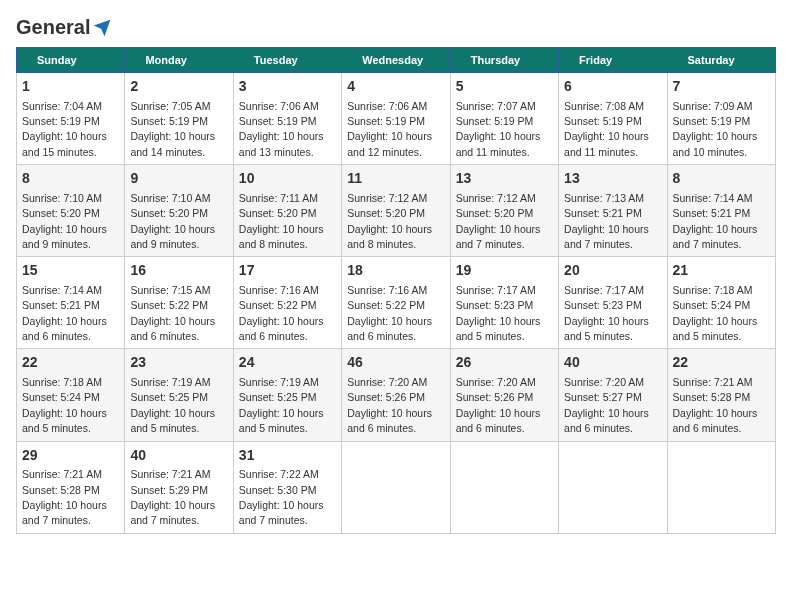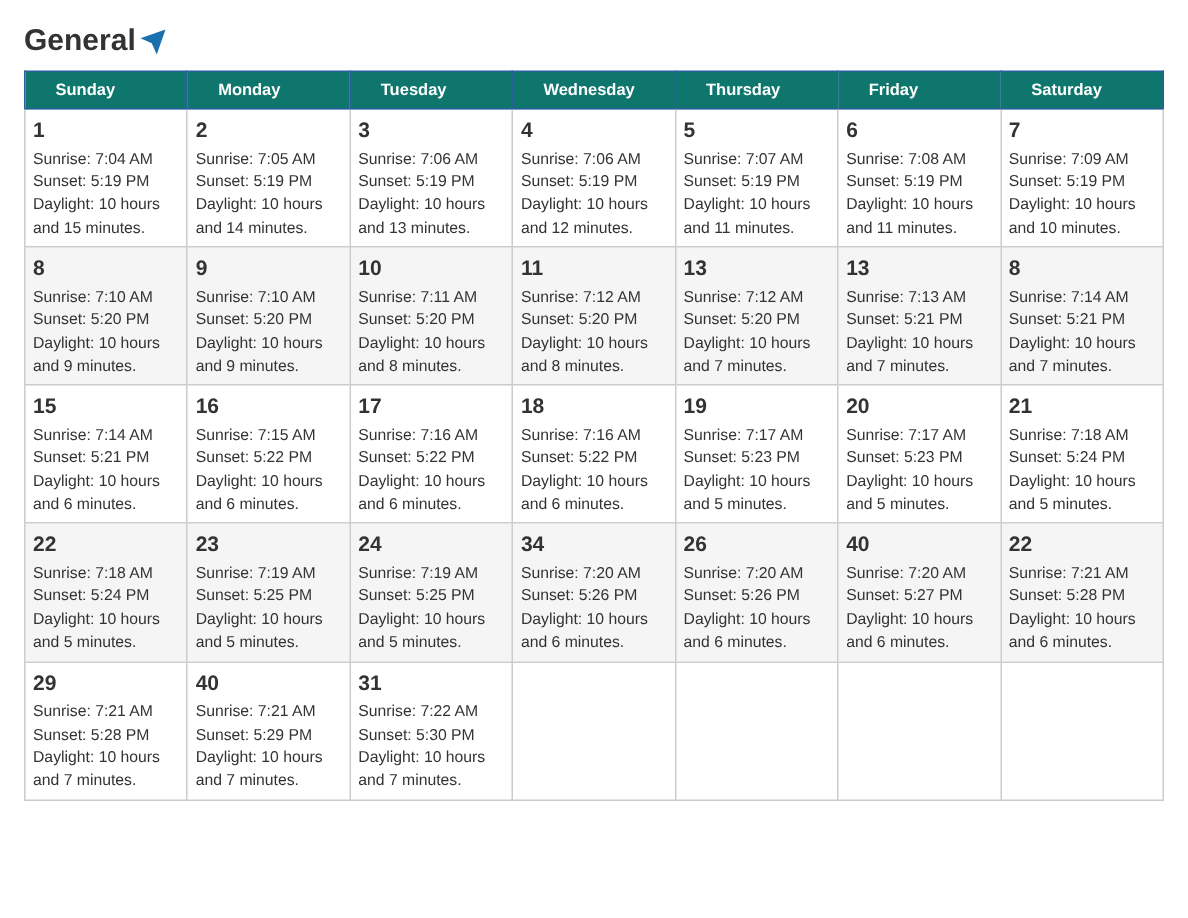--- a/index.html
+++ b/index.html
@@ -137,21 +137,21 @@
         <td><span class="day-num">17</span><span class="day-info">Sunrise: 7:16 AM<br>Sunset: 5:22 PM<br>Daylight: 10 hours and 6 minutes.</span></td>
         <td><span class="day-num">18</span><span class="day-info">Sunrise: 7:16 AM<br>Sunset: 5:22 PM<br>Daylight: 10 hours and 6 minutes.</span></td>
         <td><span class="day-num">19</span><span class="day-info">Sunrise: 7:17 AM<br>Sunset: 5:23 PM<br>Daylight: 10 hours and 5 minutes.</span></td>
         <td><span class="day-num">20</span><span class="day-info">Sunrise: 7:17 AM<br>Sunset: 5:23 PM<br>Daylight: 10 hours and 5 minutes.</span></td>
         <td><span class="day-num">21</span><span class="day-info">Sunrise: 7:18 AM<br>Sunset: 5:24 PM<br>Daylight: 10 hours and 5 minutes.</span></td>
       </tr>
       <tr>
         <td><span class="day-num">22</span><span class="day-info">Sunrise: 7:18 AM<br>Sunset: 5:24 PM<br>Daylight: 10 hours and 5 minutes.</span></td>
         <td><span class="day-num">23</span><span class="day-info">Sunrise: 7:19 AM<br>Sunset: 5:25 PM<br>Daylight: 10 hours and 5 minutes.</span></td>
         <td><span class="day-num">24</span><span class="day-info">Sunrise: 7:19 AM<br>Sunset: 5:25 PM<br>Daylight: 10 hours and 5 minutes.</span></td>
-        <td><span class="day-num">34</span><span class="day-info">Sunrise: 7:20 AM<br>Sunset: 5:26 PM<br>Daylight: 10 hours and 6 minutes.</span></td>
+        <td><span class="day-num">46</span><span class="day-info">Sunrise: 7:20 AM<br>Sunset: 5:26 PM<br>Daylight: 10 hours and 6 minutes.</span></td>
         <td><span class="day-num">26</span><span class="day-info">Sunrise: 7:20 AM<br>Sunset: 5:26 PM<br>Daylight: 10 hours and 6 minutes.</span></td>
         <td><span class="day-num">40</span><span class="day-info">Sunrise: 7:20 AM<br>Sunset: 5:27 PM<br>Daylight: 10 hours and 6 minutes.</span></td>
         <td><span class="day-num">22</span><span class="day-info">Sunrise: 7:21 AM<br>Sunset: 5:28 PM<br>Daylight: 10 hours and 6 minutes.</span></td>
       </tr>
       <tr>
         <td><span class="day-num">29</span><span class="day-info">Sunrise: 7:21 AM<br>Sunset: 5:28 PM<br>Daylight: 10 hours and 7 minutes.</span></td>
         <td><span class="day-num">40</span><span class="day-info">Sunrise: 7:21 AM<br>Sunset: 5:29 PM<br>Daylight: 10 hours and 7 minutes.</span></td>
         <td><span class="day-num">31</span><span class="day-info">Sunrise: 7:22 AM<br>Sunset: 5:30 PM<br>Daylight: 10 hours and 7 minutes.</span></td>
         <td class="empty"></td>
         <td class="empty"></td>

